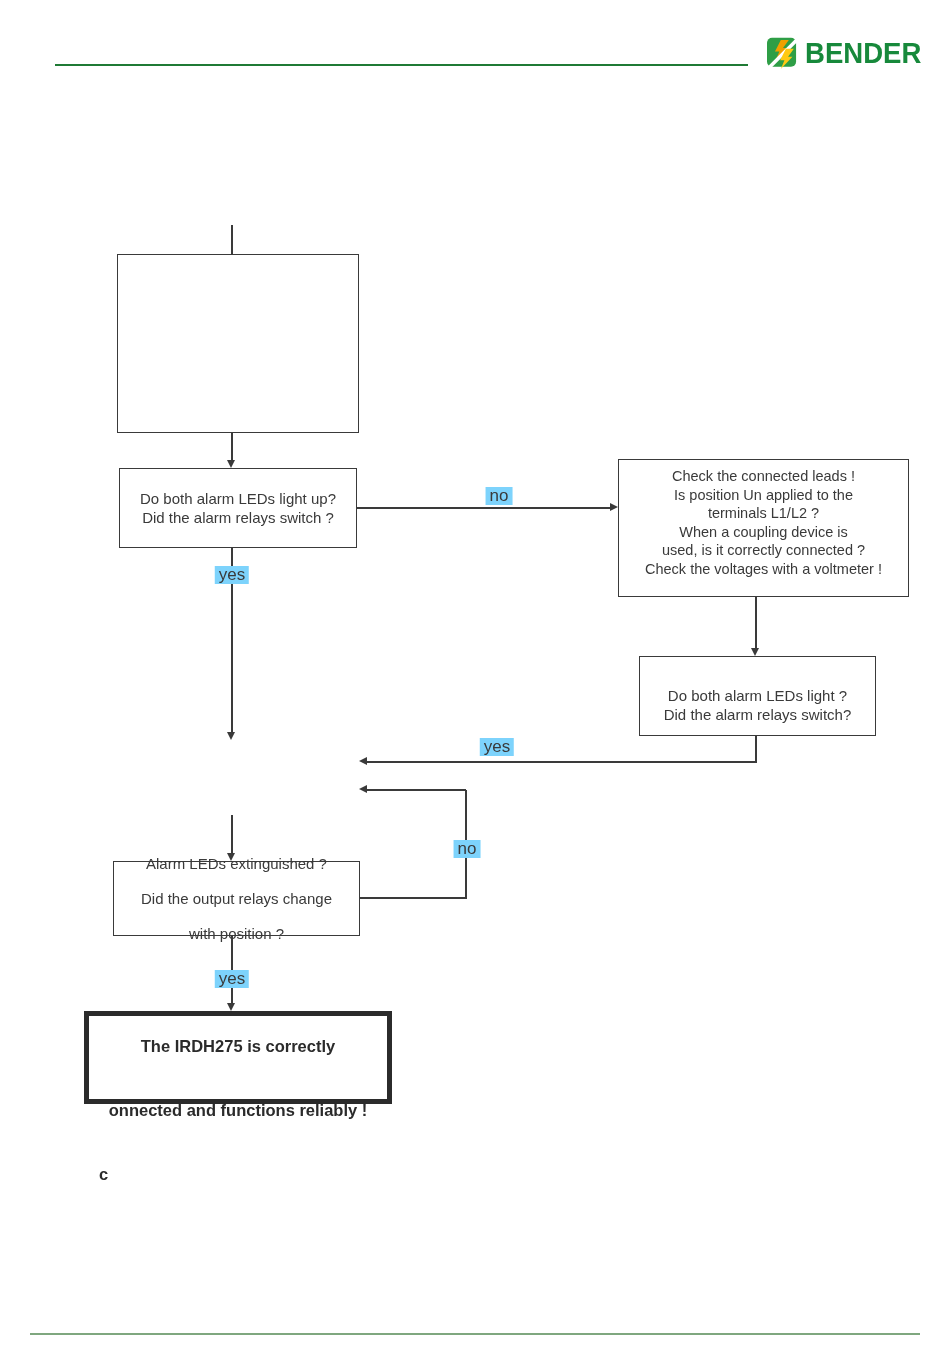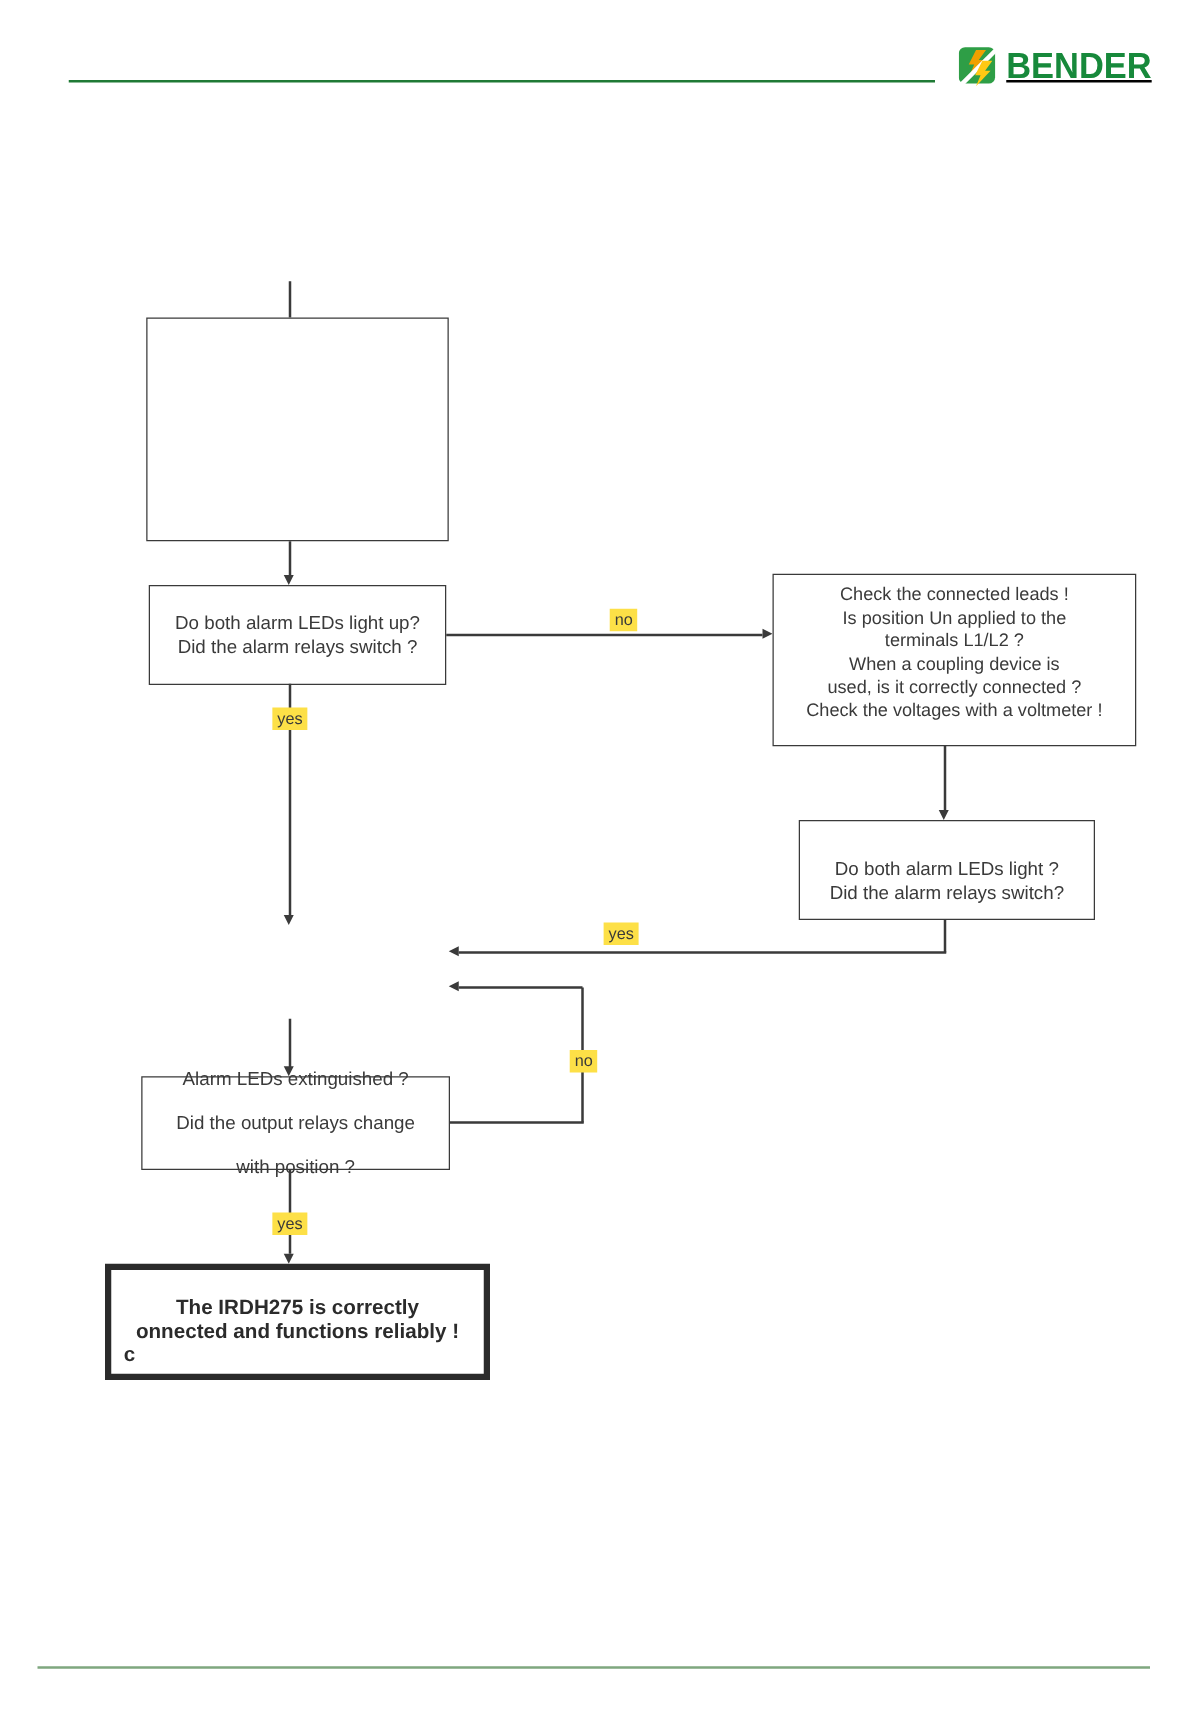--- a/index.html
+++ b/index.html
@@ -4,21 +4,21 @@
 <style>
   * { margin:0; padding:0; box-sizing:border-box; }
   html,body { background:#ffffff; }
   body { font-family:"Liberation Sans", sans-serif; }
   .page {
     position:relative; width:950px; height:1369px;
     background:#ffffff; overflow:hidden; margin:0 auto;
   }
   
   .header-rule { position:absolute; left:55px; top:64px; width:693px; height:2px; background:#1F7A35; }
-  .logo-wrap { position:absolute; left:767px; top:32px; width:160px; height:42px; display:flex; align-items:center;text-decoration:underline; }
+  .logo-wrap { position:absolute; left:767px; top:32px; width:160px; height:42px; display:flex; align-items:center; }
   .logo-svg { width:38px; height:38px; }
   .brand-text {
     margin-left:7px; font-size:29px; font-weight:700; color:#17893B;
     letter-spacing:0px; transform:scaleX(0.95); transform-origin:left center; line-height:38px;
   }
   
   .footer-rule { position:absolute; left:30px; top:1333px; width:890px; height:2px; background:#7FA77F; }
 
   
   .box {
@@ -26,28 +26,28 @@
     font-size:15px; line-height:19px; text-align:center;
     display:flex; flex-direction:column; align-items:center; justify-content:center;
   }
   .box.top-align { justify-content:flex-start; }
   .vline { position:absolute; width:1.5px; background:#3A3A3A; }
   .hline { position:absolute; height:1.5px; background:#3A3A3A; }
   .arrow-down  { position:absolute; width:0; height:0; border-left:4.5px solid transparent; border-right:4.5px solid transparent; border-top:8px solid #3A3A3A; }
   .arrow-left  { position:absolute; width:0; height:0; border-top:4.5px solid transparent; border-bottom:4.5px solid transparent; border-right:8px solid #3A3A3A; }
   .arrow-right { position:absolute; width:0; height:0; border-top:4.5px solid transparent; border-bottom:4.5px solid transparent; border-left:8px solid #3A3A3A; }
   .lbl {
-    position:absolute; color:#3A3A3A; font-size:13px; line-height:18px;
-    background:#fde047; padding:0 4px; transform:translateX(-50%); white-space:nowrap;
+    position:absolute; color:#3A3A3A; font-size:17px; line-height:18px;
+    background:#7dd3fc; padding:0 4px; transform:translateX(-50%); white-space:nowrap;
   }
   
   .box-check { font-size:14.5px; line-height:18.6px; padding-top:7px; }
   .box-result {
     border:5px solid #2B2B2B; color:#2B2B2B; font-weight:700; font-size:16.5px; line-height:19px;
-    justify-content:flex-start; padding-top:21px;
+    justify-content:flex-start; padding-top:21px;gap:45px;
   }
   .box-result .c-line { width:100%; text-align:left; padding-left:10px; }
 </style>
 </head>
 <body>
 
 <div class="page">
 
   <div class="header-rule"></div>
   <div class="logo-wrap">

